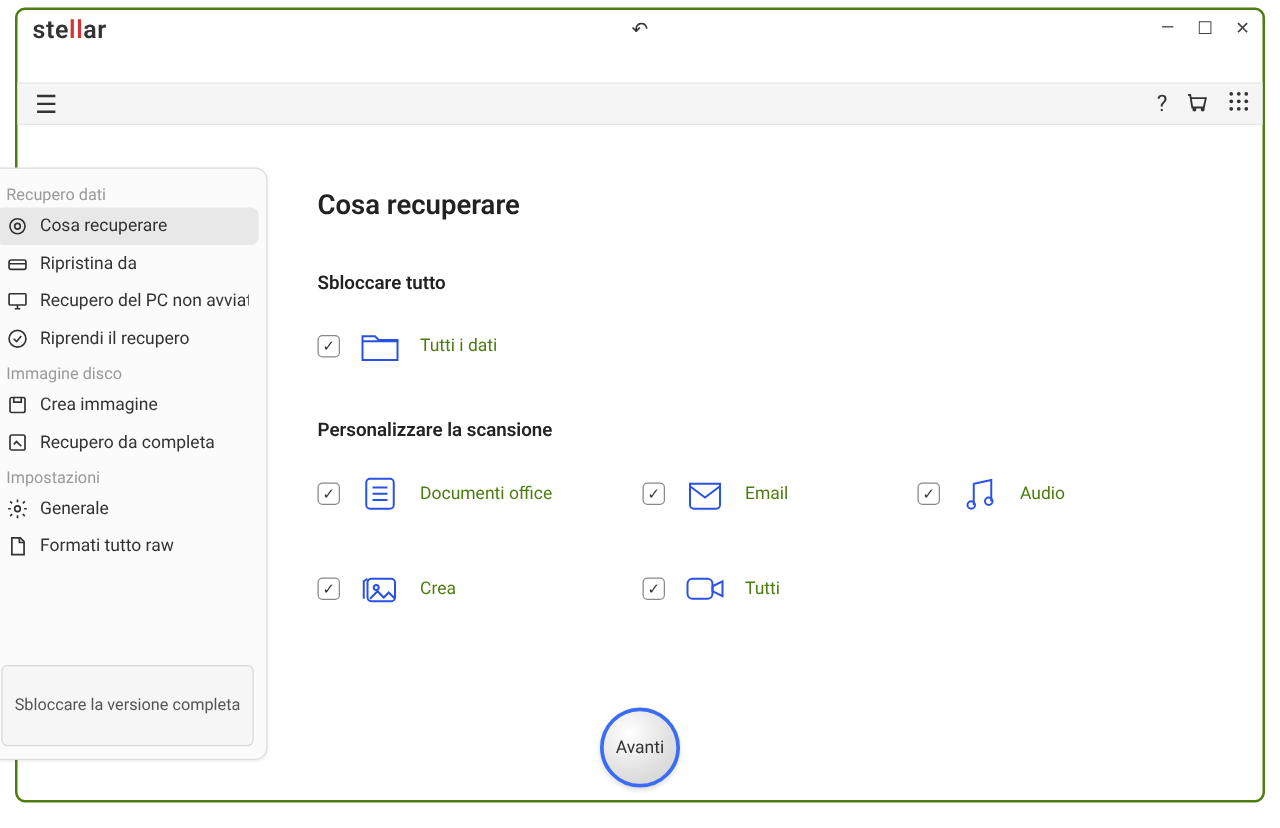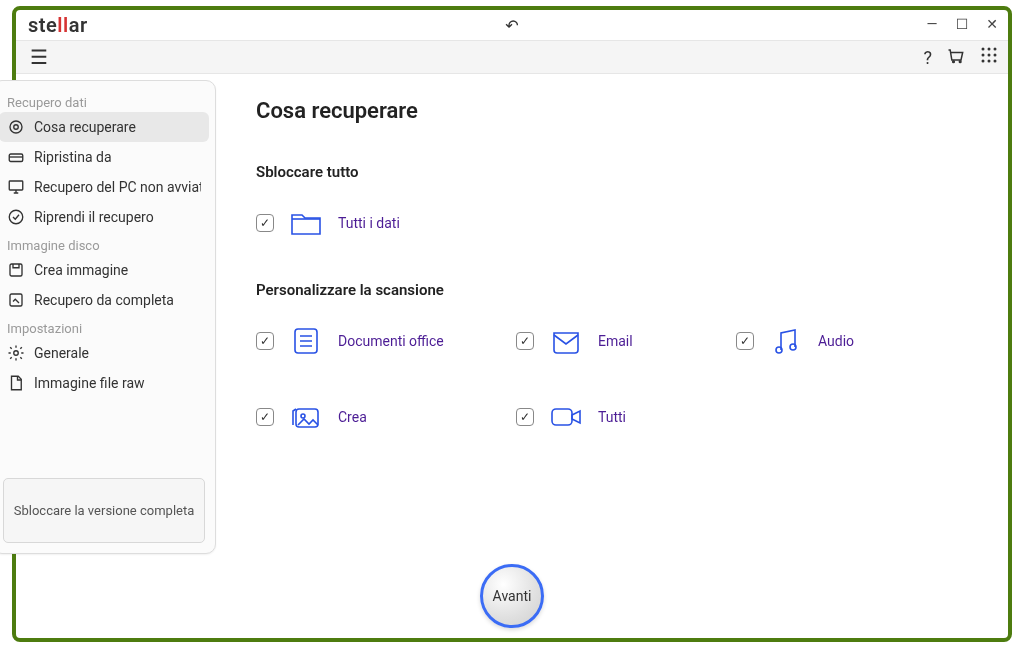--- a/index.html
+++ b/index.html
@@ -10,25 +10,26 @@
     height: 662px;
     overflow: hidden;
     font-size: 14px;
     color: #333;
   }
   .window {
     width: 1000px;
     height: 636px;
     margin: 6px auto 0;
     background: #fff;
-    border: 4px solid #4d7c0f;
+    border: 2px solid #4d7c0f;
     border-radius: 8px;
     position: relative;
     display: flex;
     flex-direction: column;
+    gap: 28px;
   }
   .titlebar {
     height: 30px;
     display: flex;
     align-items: center;
     padding: 0 12px;
     border-top-left-radius: 8px;
     border-top-right-radius: 8px;
     position: relative;
   }
@@ -171,21 +172,21 @@
     content: "✓";
     font-size: 12px;
     color: #333;
   }
   .opt-icon {
     width: 36px; height: 36px;
     display: flex; align-items: center; justify-content: center;
     flex-shrink: 0;
   }
   .opt-icon svg { stroke: #2952e5; fill: none; stroke-width: 1.6; }
-  .opt-label { font-size: 14px; color: #4c1d95; }
+  .opt-label { font-size: 14px; color: #4d7c0f; }
   .next-btn {
     position: absolute;
     bottom: 10px;
     left: 50%;
     transform: translateX(-50%);
     width: 64px; height: 64px;
     border-radius: 50%;
     background: radial-gradient(circle at 35% 30%, #ffffff, #e0e0e0 60%, #cfcfcf);
     border: 3px solid #3b6cf5;
     display: flex; align-items: center; justify-content: center;
@@ -309,21 +310,21 @@
           </span>
         <span>Generale</span>
       </div>
       <div class="sidebar-item">
         <span class="sidebar-icon">
             <svg viewBox="0 0 24 24" fill="none" stroke="#333" stroke-width="1.8">
               <path d="M6 3h9l4 4v14H6z"></path>
               <path d="M14 3v5h5"></path>
             </svg>
           </span>
-        <span>Immagine file raw</span>
+        <span>Formati tutto raw</span>
       </div>
 
       <div class="unlock-btn">Sbloccare la versione completa</div>
     </div>
 
     <div class="main">
       <div class="page-title">Cosa recuperare</div>
 
       <div class="section-title">Sbloccare tutto</div>
       <div class="row">

